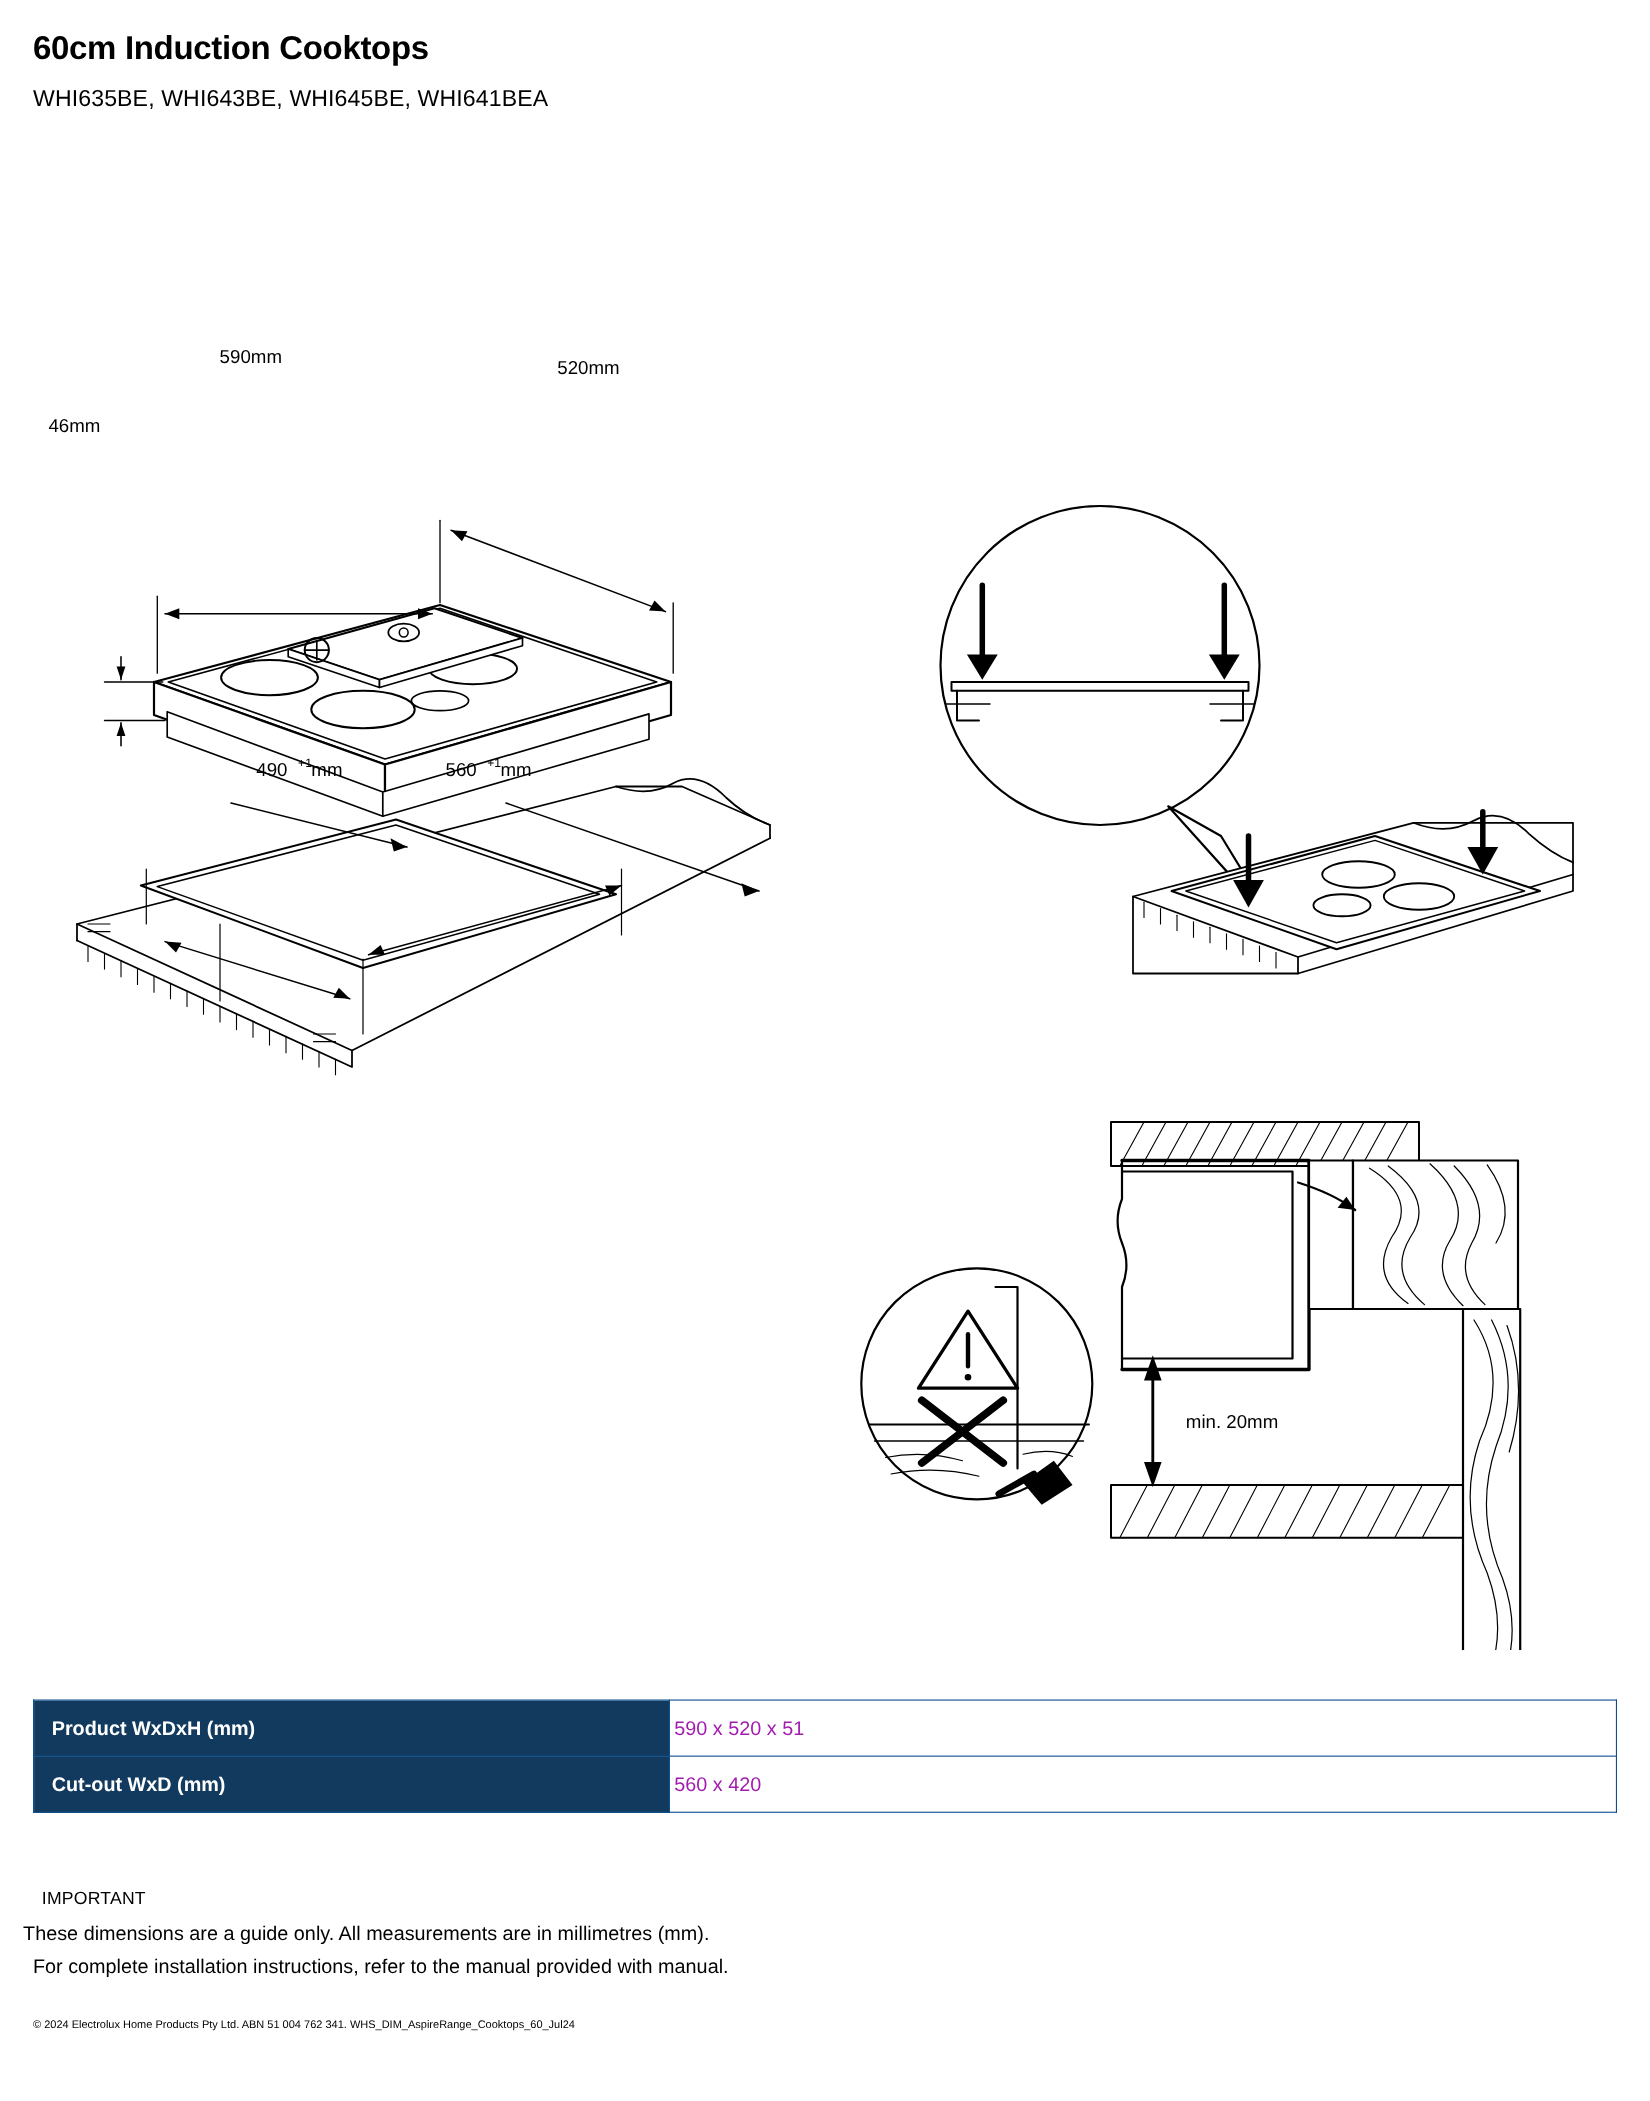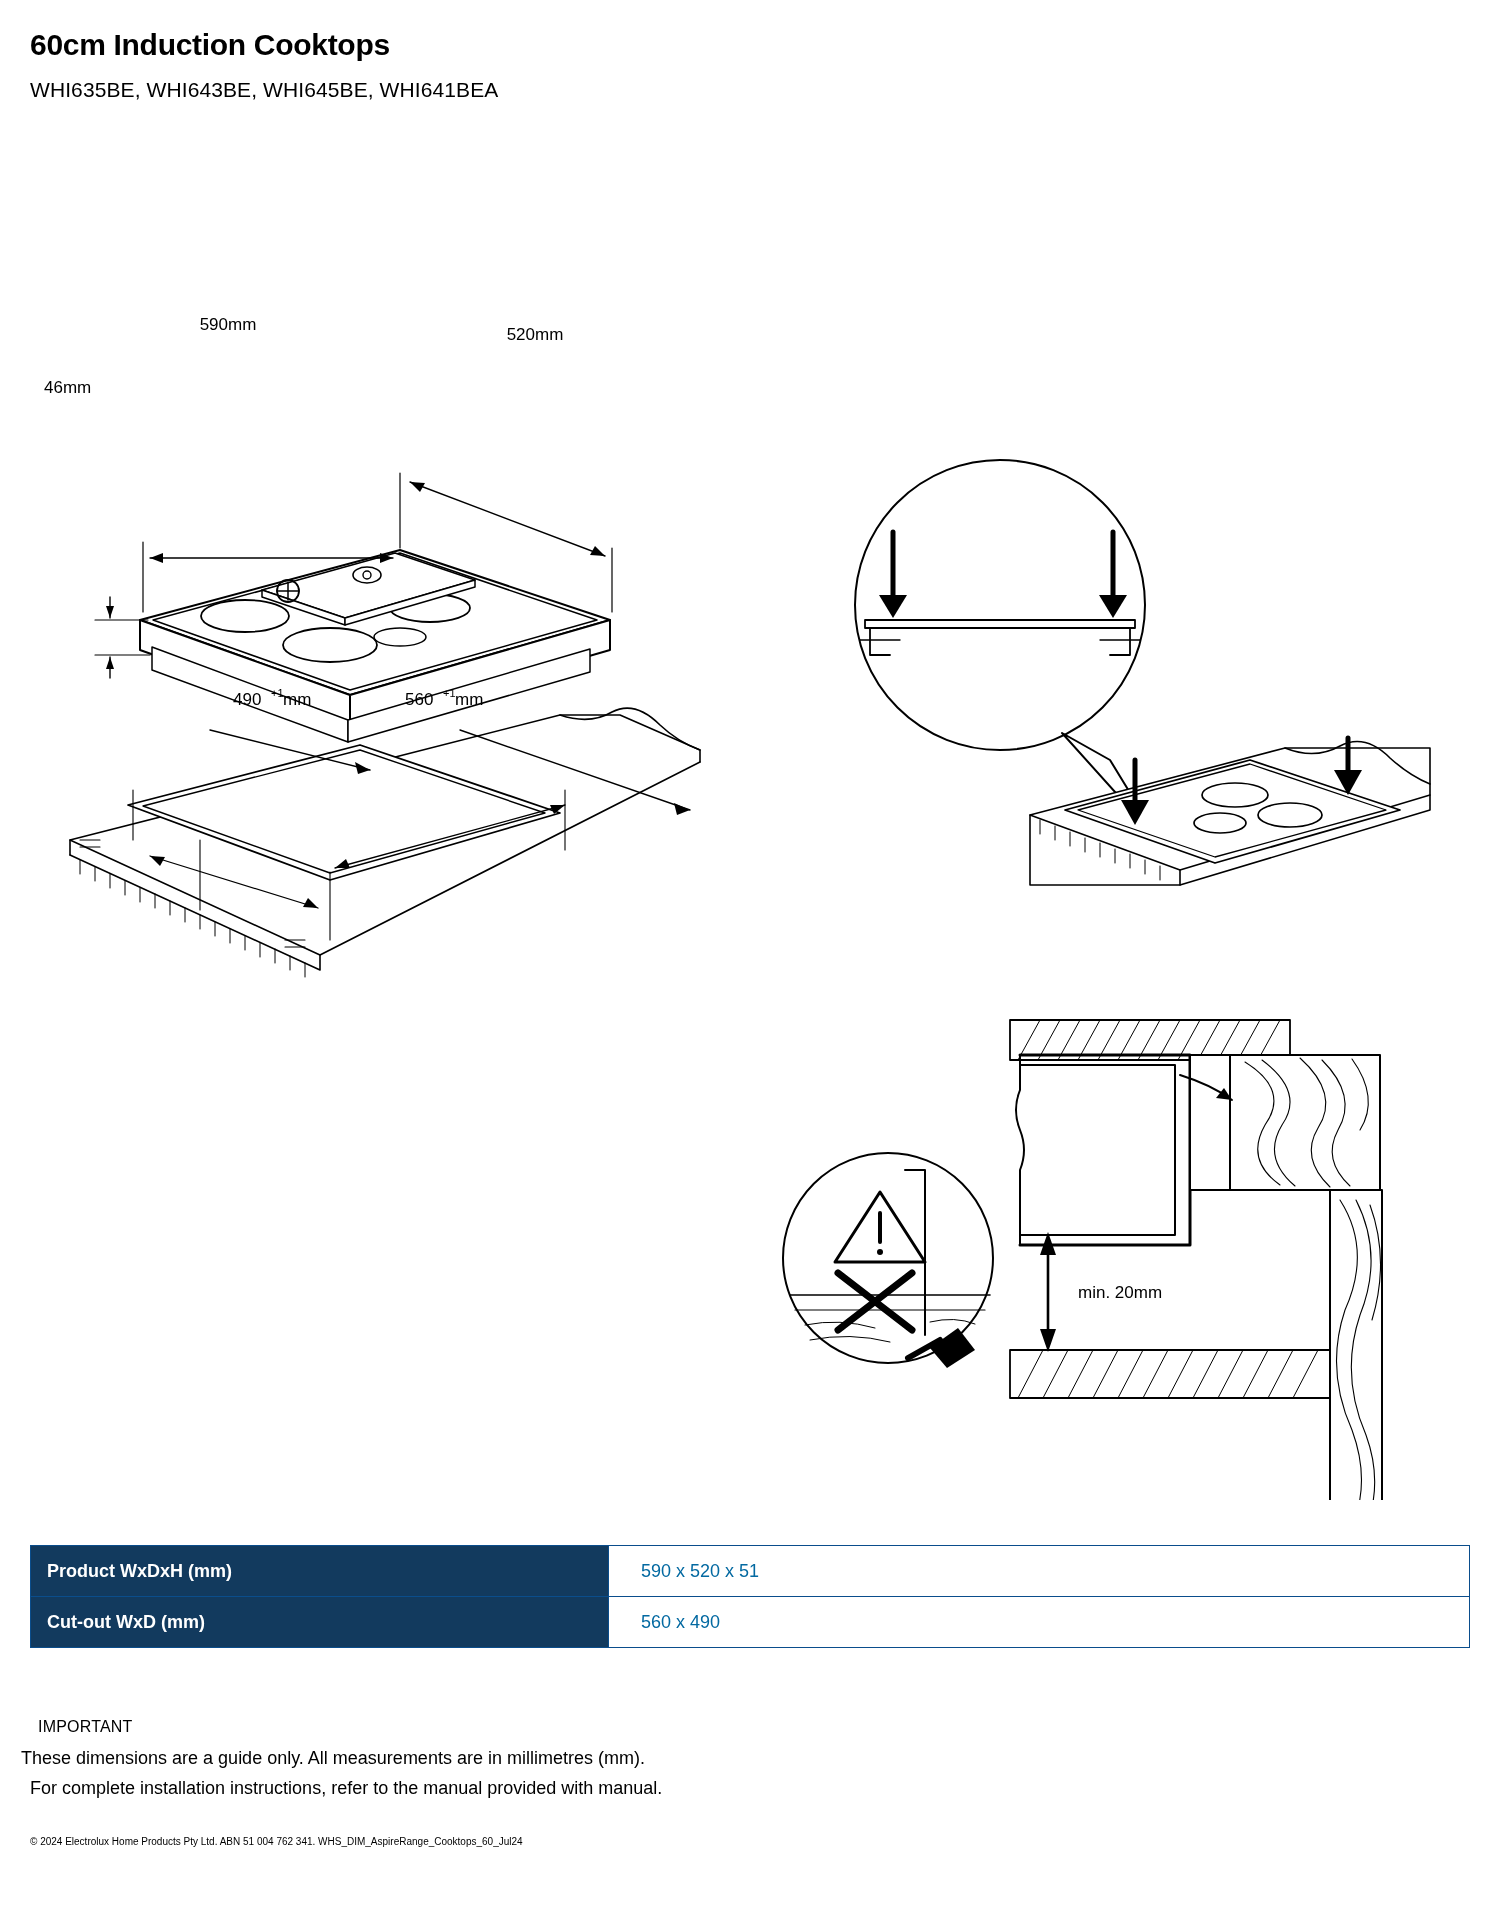--- a/index.html
+++ b/index.html
@@ -76,22 +76,22 @@
   }
   .spec-table td.label {
     width: 560px;
     background: #123a5e;
     color: #ffffff;
     font-weight: bold;
     padding-left: 16px;
   }
   .spec-table td.value {
     background: #ffffff;
-    color: #0369a1;
-    padding-left: 32px;
+    color: #a21caf;
+    padding-left: 4px;
     font-weight: normal;
     margin-left: 30px;
   }
 
   
   .important-head {
     position: absolute;
     left: 38px;
     top: 1718px;
     font-size: 16px;
@@ -382,21 +382,21 @@
   </div>
 
   <table class="spec-table">
     <tbody>
       <tr>
         <td class="label">Product WxDxH (mm)</td>
         <td class="value">590 x 520 x 51</td>
       </tr>
       <tr>
         <td class="label">Cut-out WxD (mm)</td>
-        <td class="value">560 x 490</td>
+        <td class="value">560 x 420</td>
       </tr>
     </tbody>
   </table>
 
   <div class="important-head">IMPORTANT</div>
   <div class="important-l1">These dimensions are a guide only. All measurements are in millimetres (mm).</div>
   <div class="important-l2">For complete installation instructions, refer to the manual provided with manual.</div>
   <div class="copyright">© 2024 Electrolux Home Products Pty Ltd. ABN 51 004 762 341. WHS_DIM_AspireRange_Cooktops_60_Jul24</div>
 
 </div>

